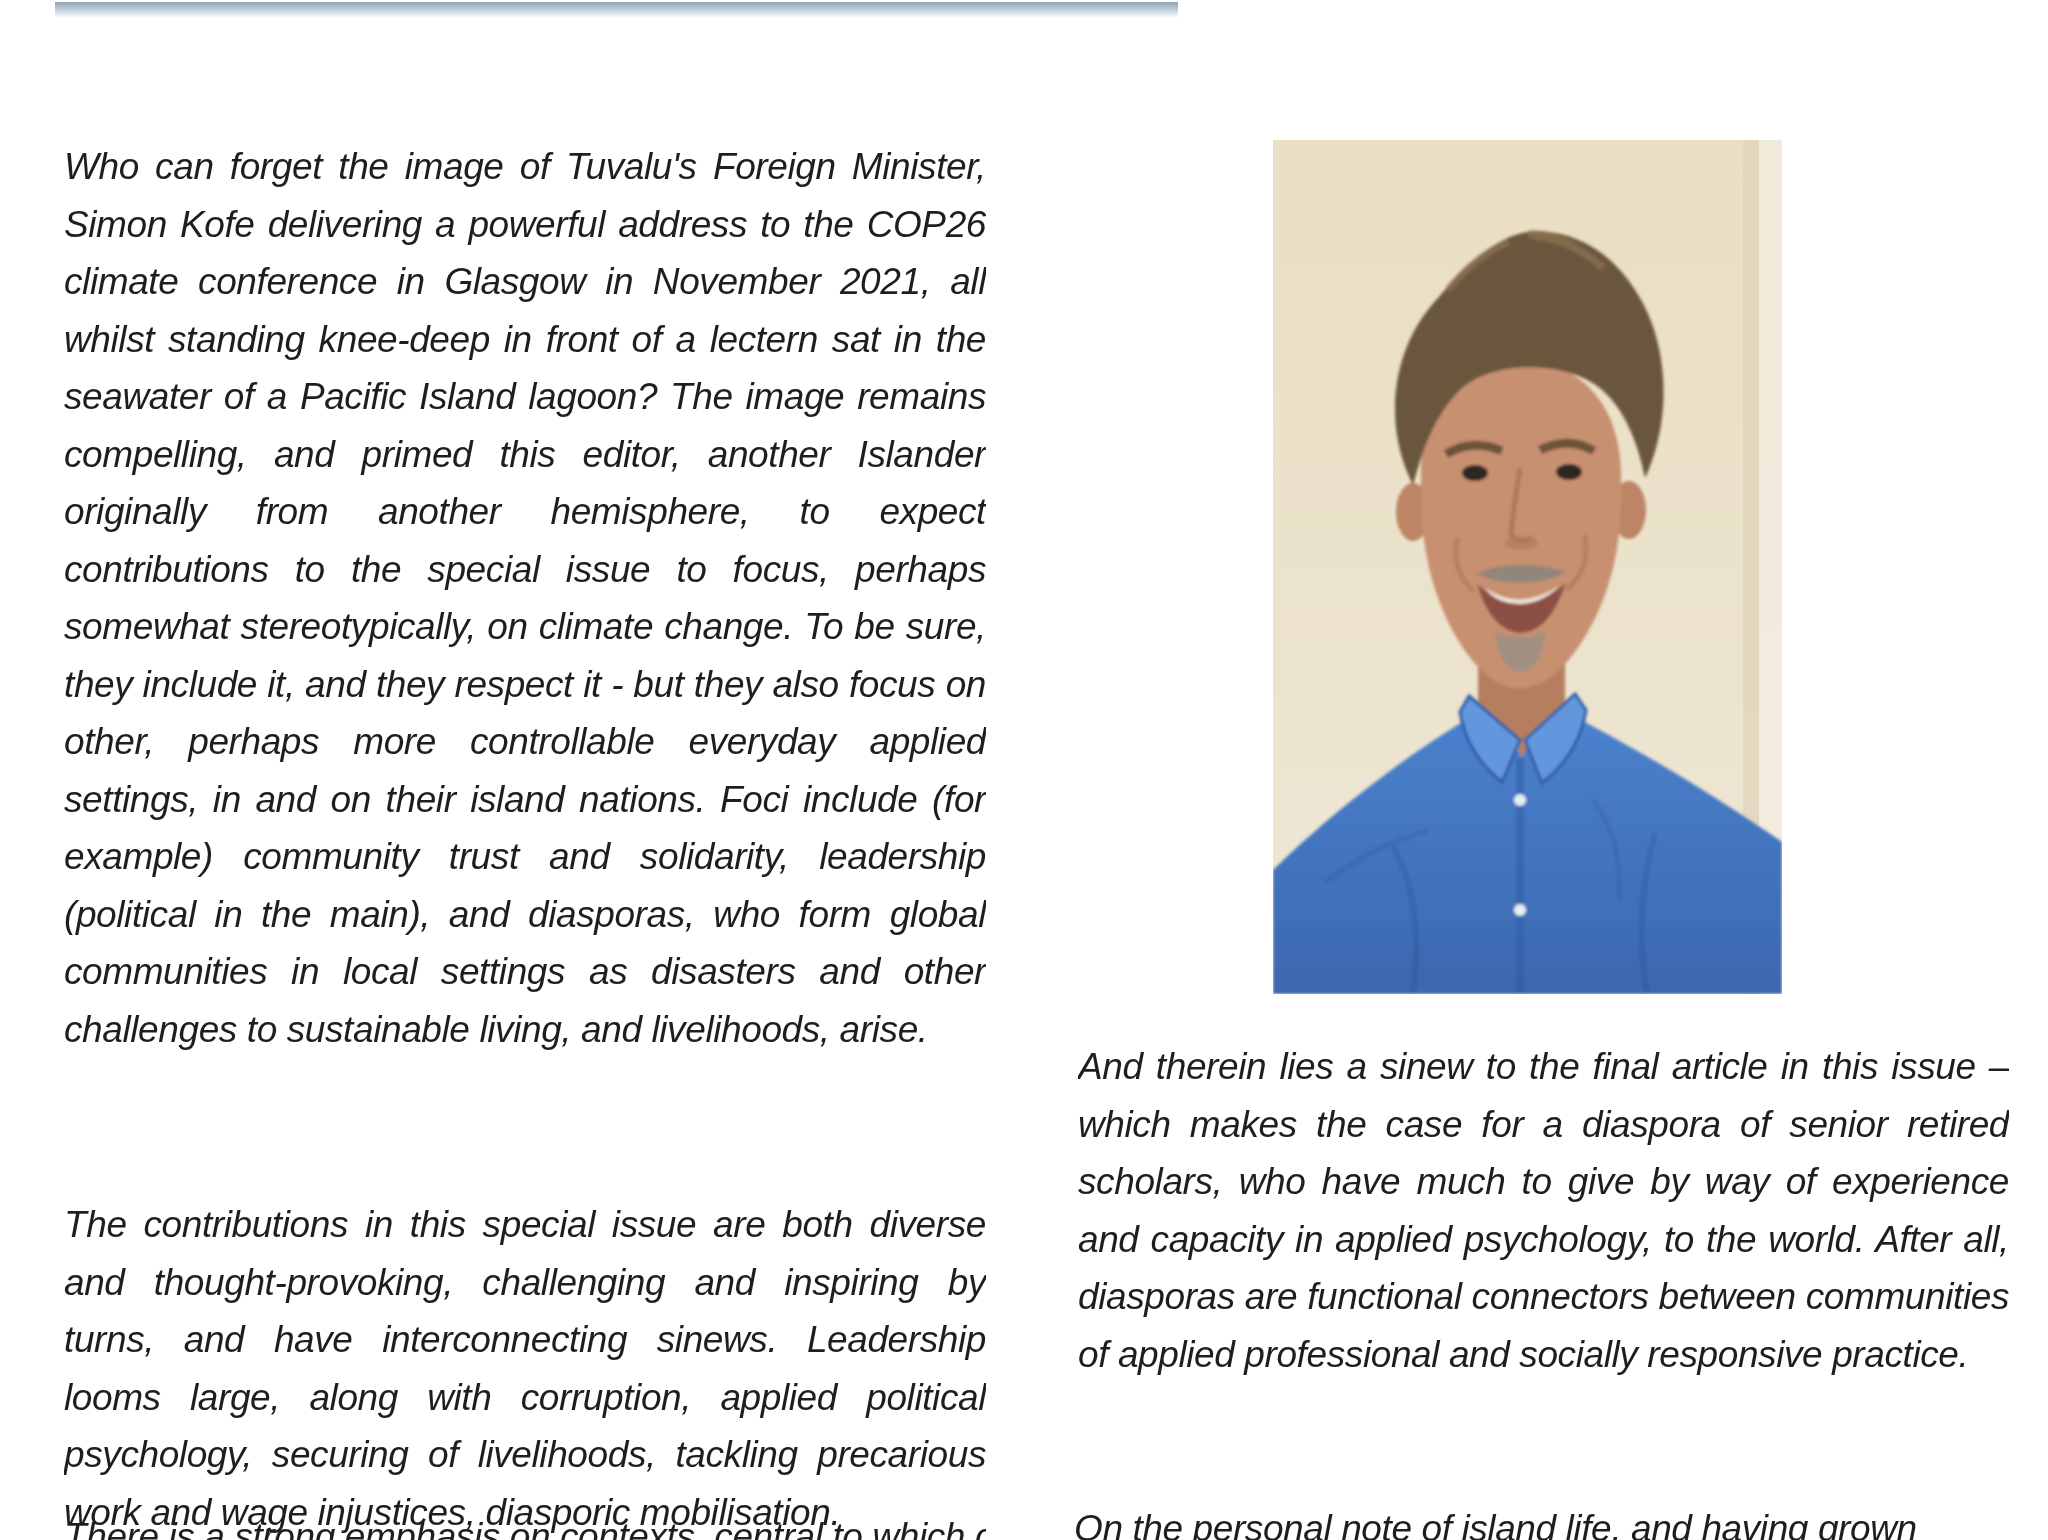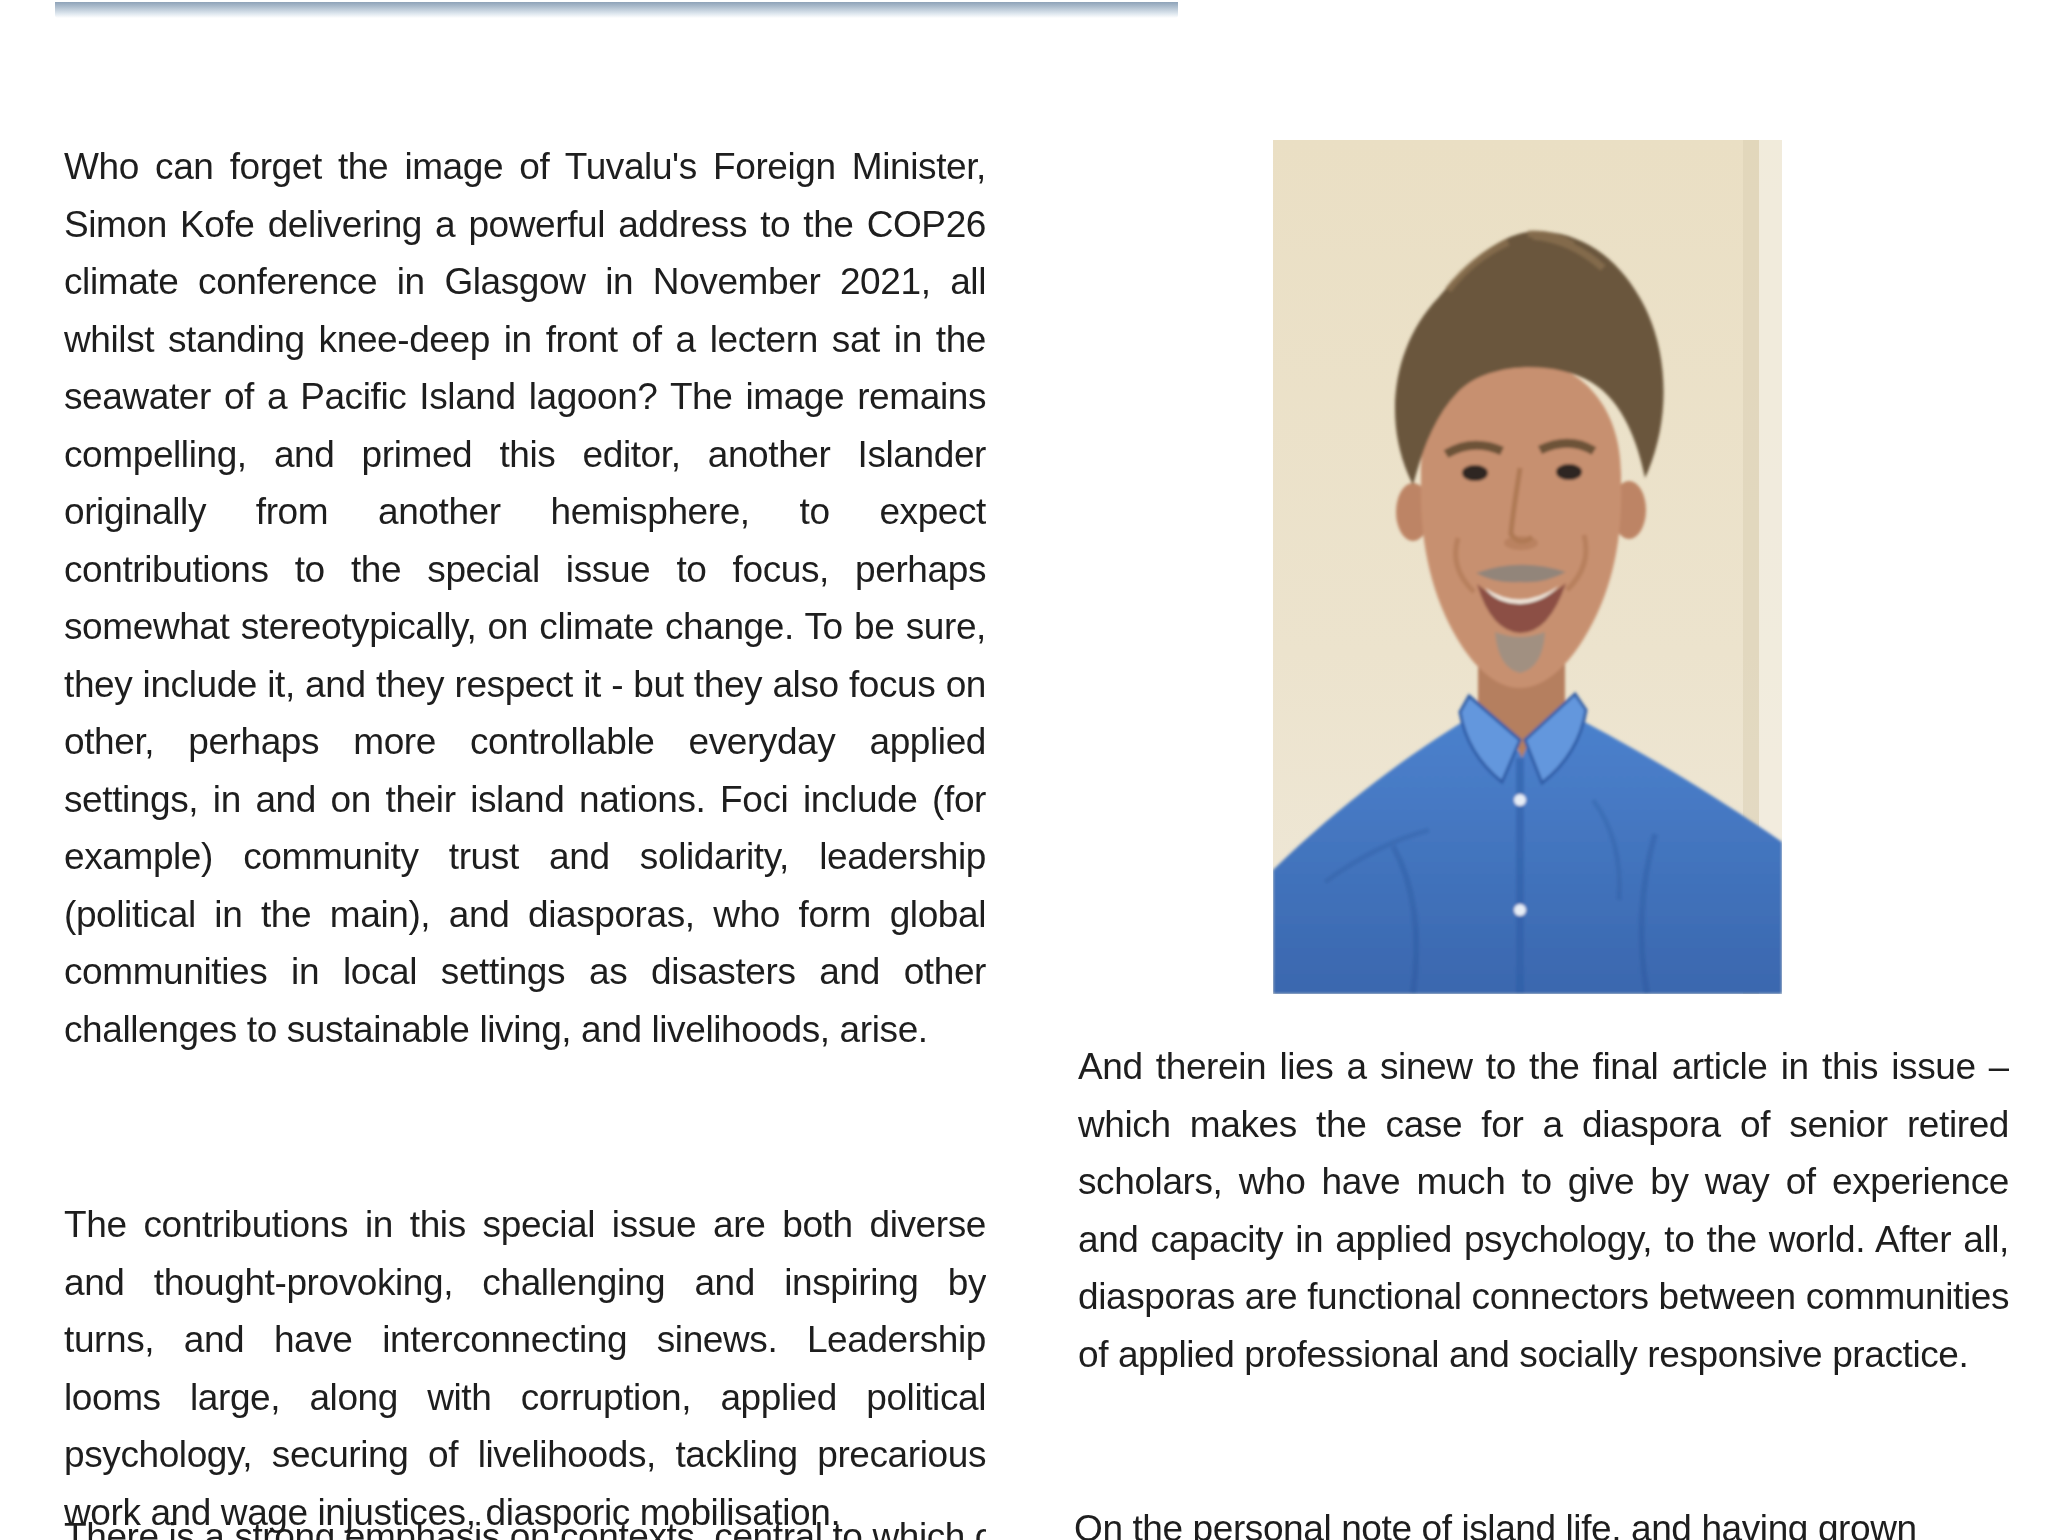--- a/index.html
+++ b/index.html
@@ -26,20 +26,21 @@
   .col-text {
     position: absolute;
     color: #1e1e1e;
     font-size: 37px;
     line-height: 57.5px;
     letter-spacing: -0.4px;
     text-align: justify;
     text-justify: inter-word;
     overflow: hidden;
     filter: blur(0.6px);
+    font-style: italic;
   }
   #left-p1 { left: 64px;  top: 138px;  width: 922px; height: 980px; }
   #left-p2 { left: 64px;  top: 1196px; width: 922px; height: 346px; }
   #left-partial {
     left: 64px; top: 1508px; width: 922px; height: 60px;
     white-space: nowrap;
   }
   #right-p1 { left: 1078px; top: 1038px; width: 931px; height: 404px; }
   #right-partial {
     left: 1074px; top: 1500px; width: 931px; height: 60px;

